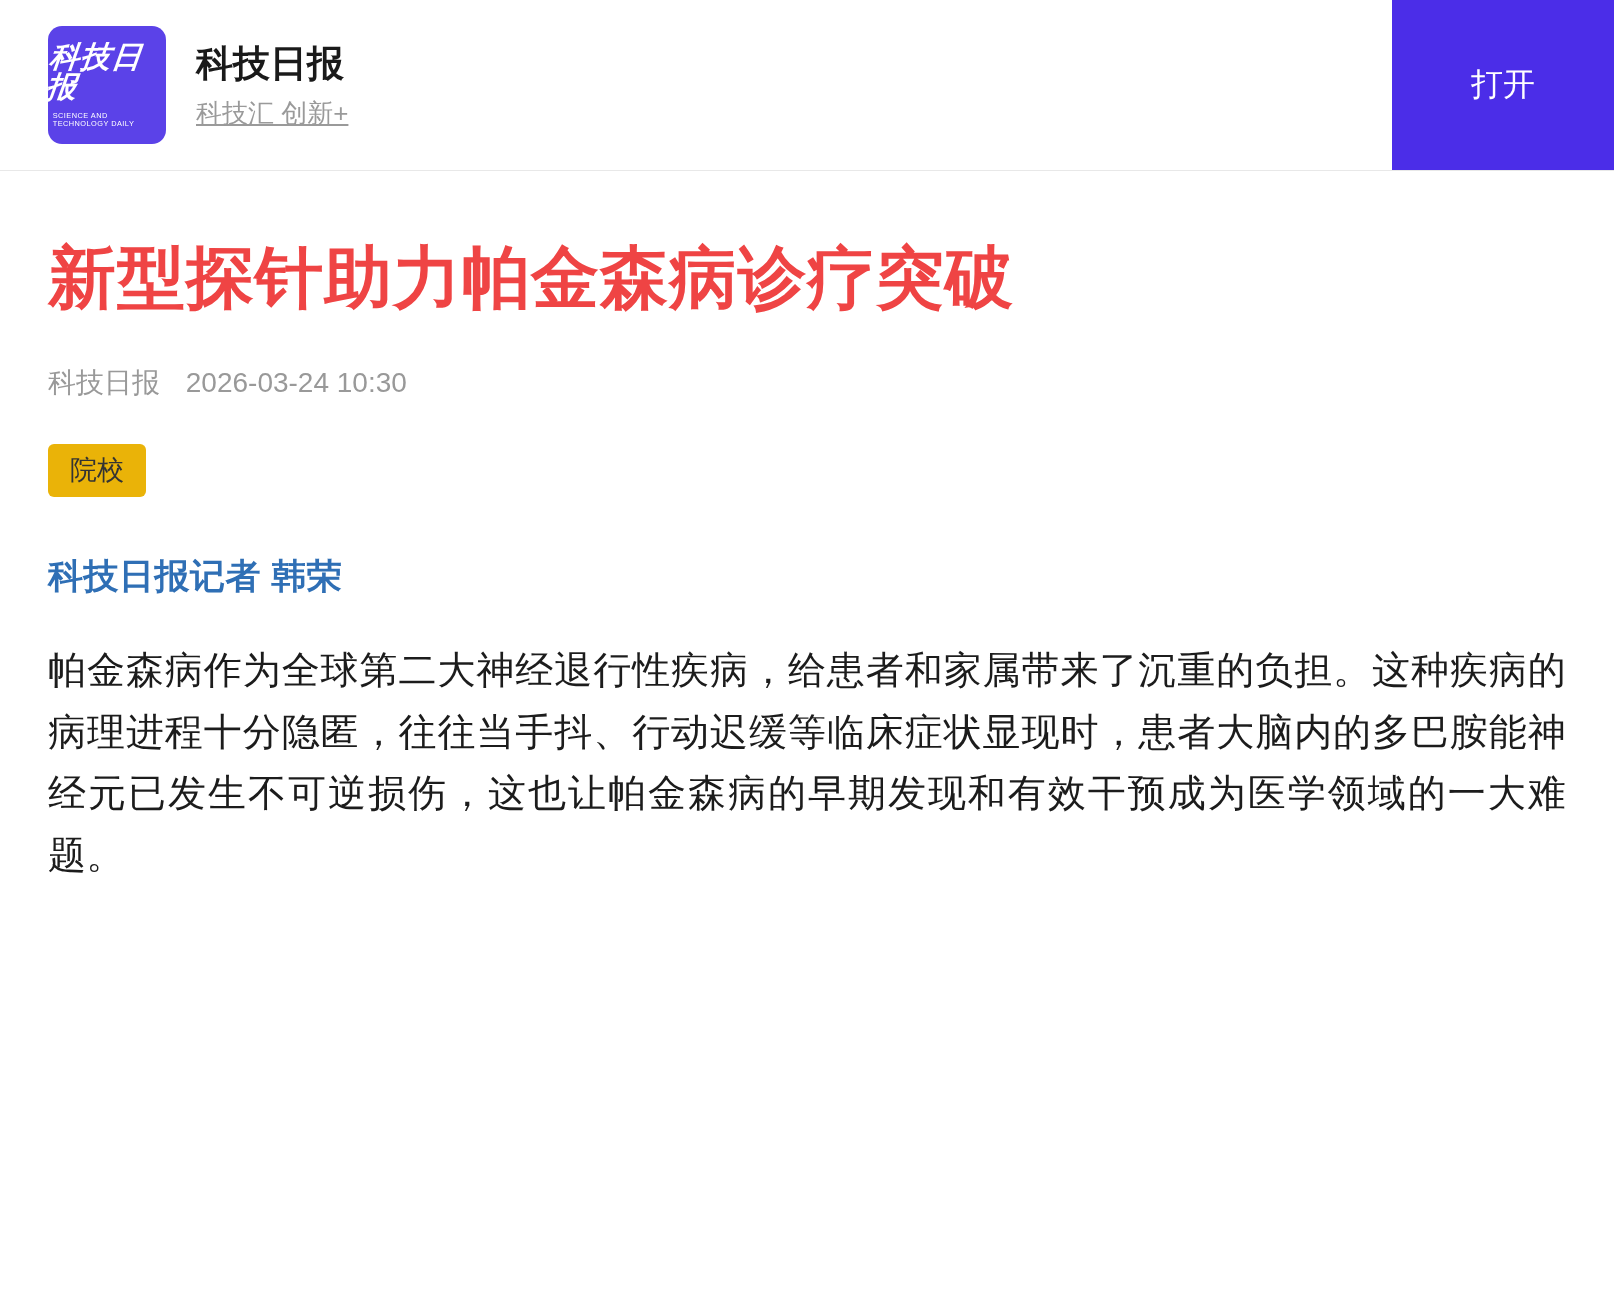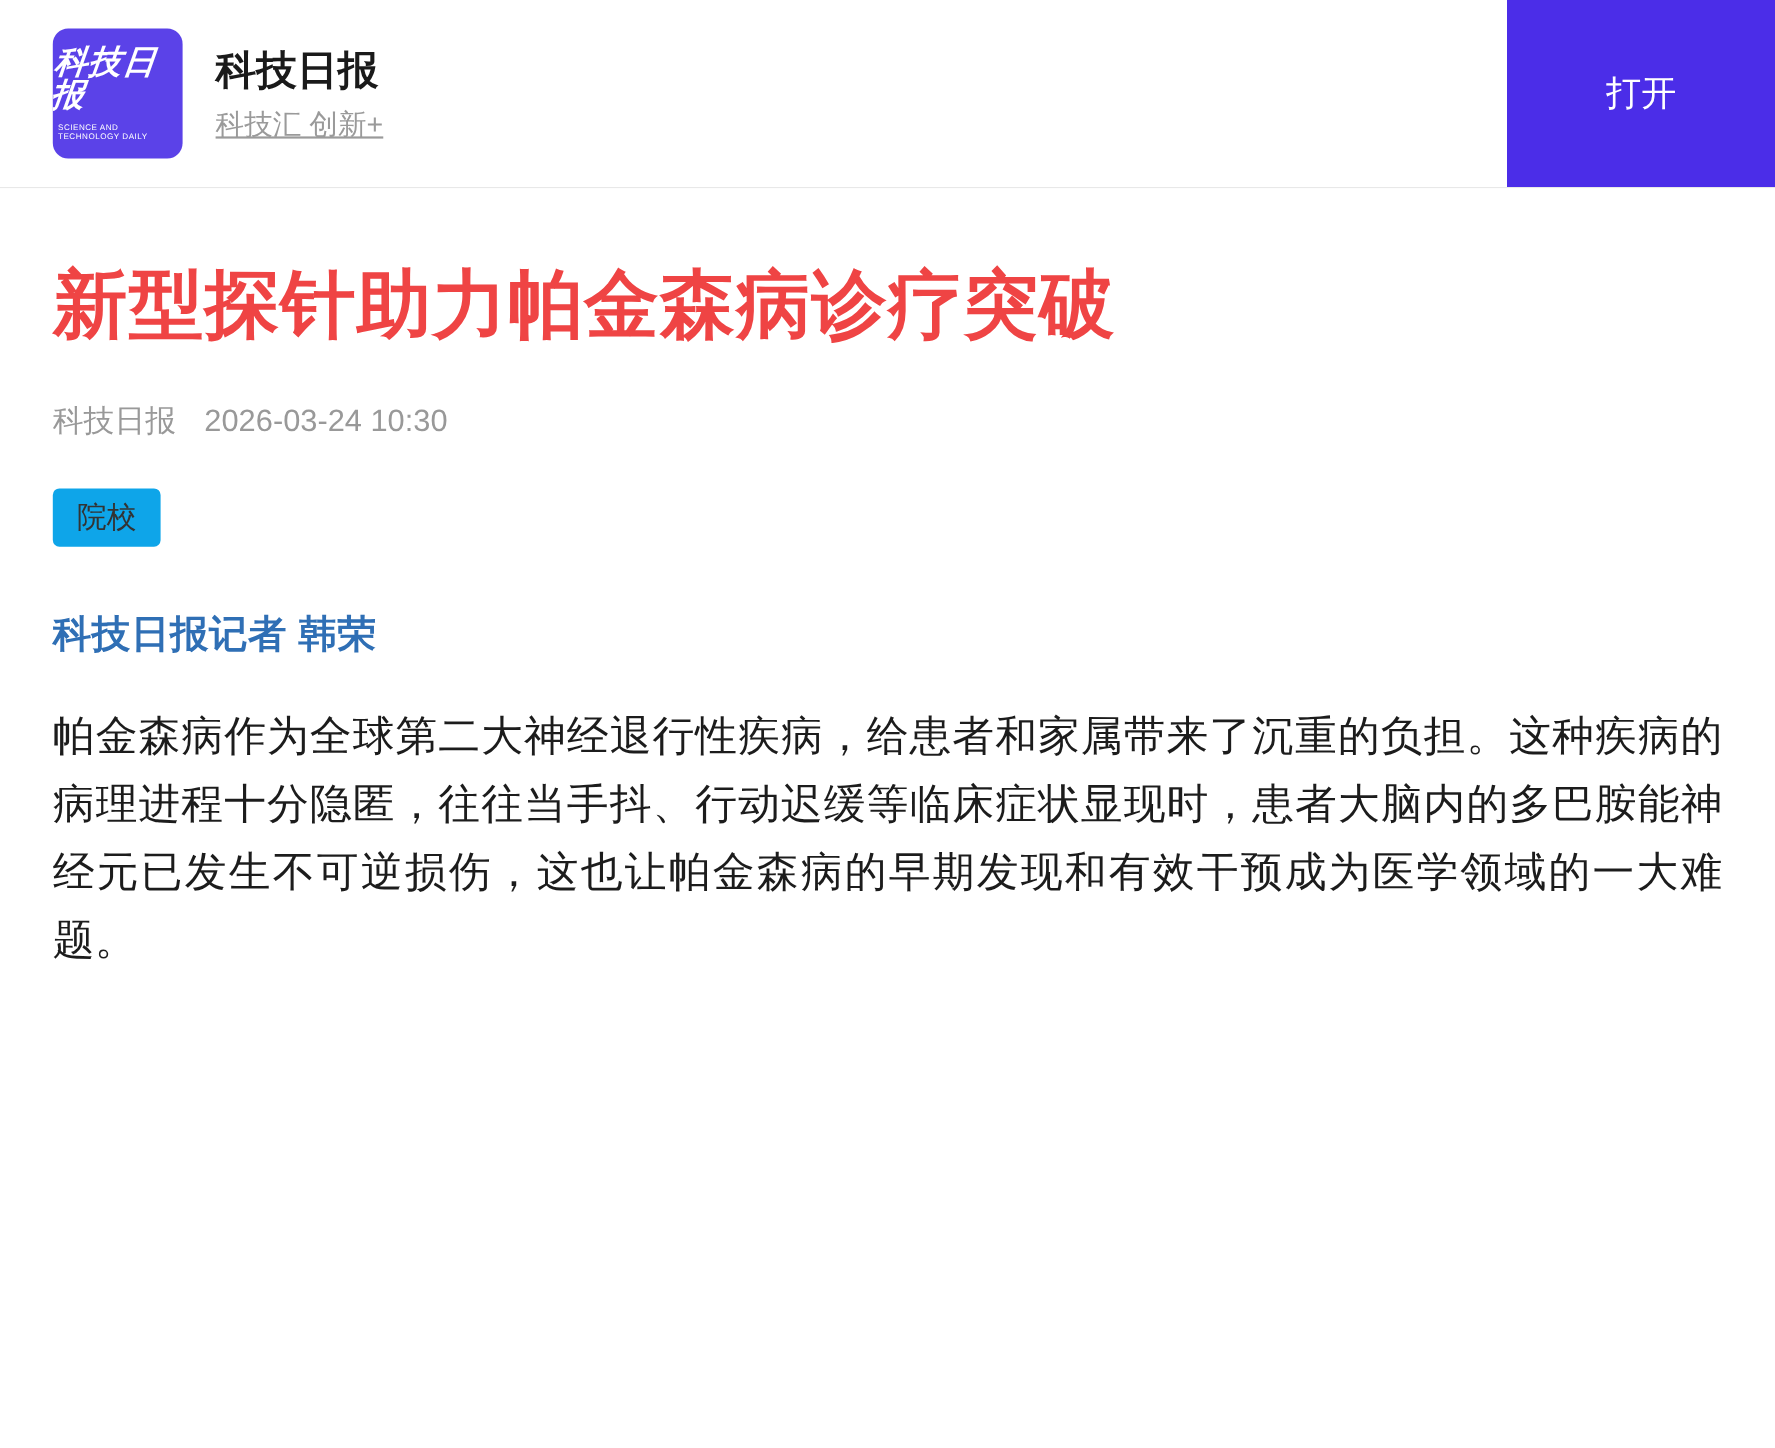--- a/index.html
+++ b/index.html
@@ -71,21 +71,21 @@
     font-size: 26px;
     color: #9a9a9a;
     margin-top: 10px;
     line-height: 1.25;
     text-decoration: underline;
   }
   .open-button {
     position: absolute;
     top: 0;
     right: 0;
-    width: 244px;
+    width: 222px;
     height: 170px;
     background: #4b2de8;
     color: #ffffff;
     font-size: 32px;
     display: flex;
     align-items: center;
     justify-content: center;
     cursor: pointer;
     user-select: none;
   }
@@ -107,21 +107,21 @@
     font-size: 28px;
     color: #999999;
   }
   .article-byline .source { margin-right: 18px; }
 
   .tag-row {
     margin-top: 42px;
   }
   .tag {
     display: inline-block;
-    background: #0ea5e9;
+    background: #eab308;
     color: #333333;
     font-size: 27px;
     padding: 13px 22px;
     border-radius: 6px;
     line-height: 1;
   }
 
   .reporter-line {
     margin-top: 56px;
     font-size: 35px;

